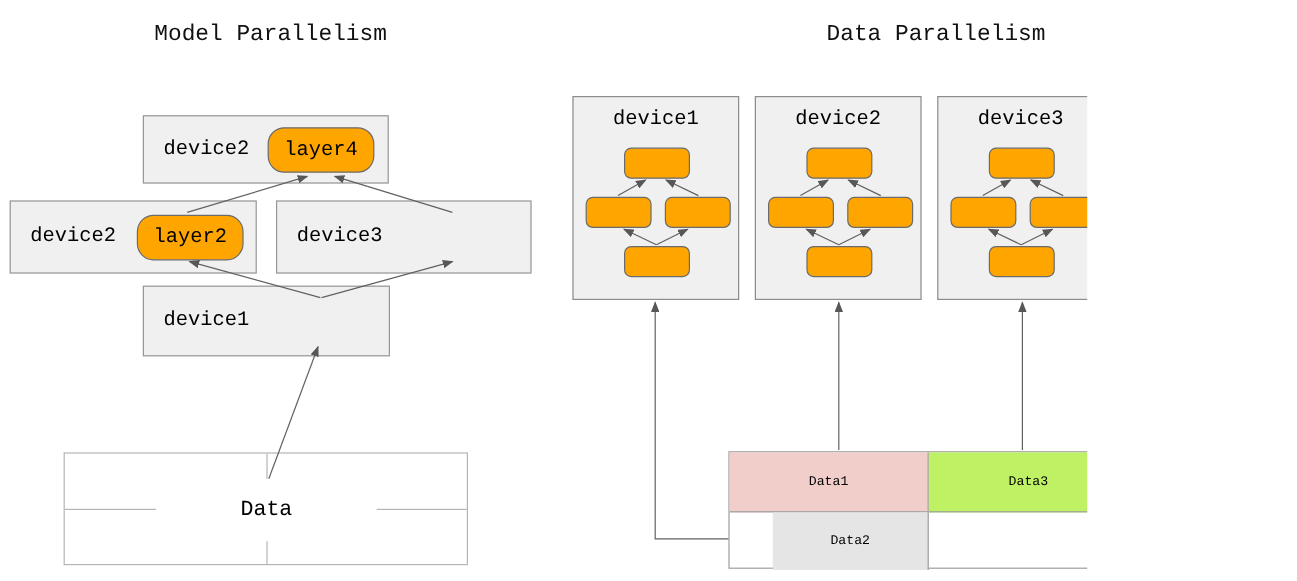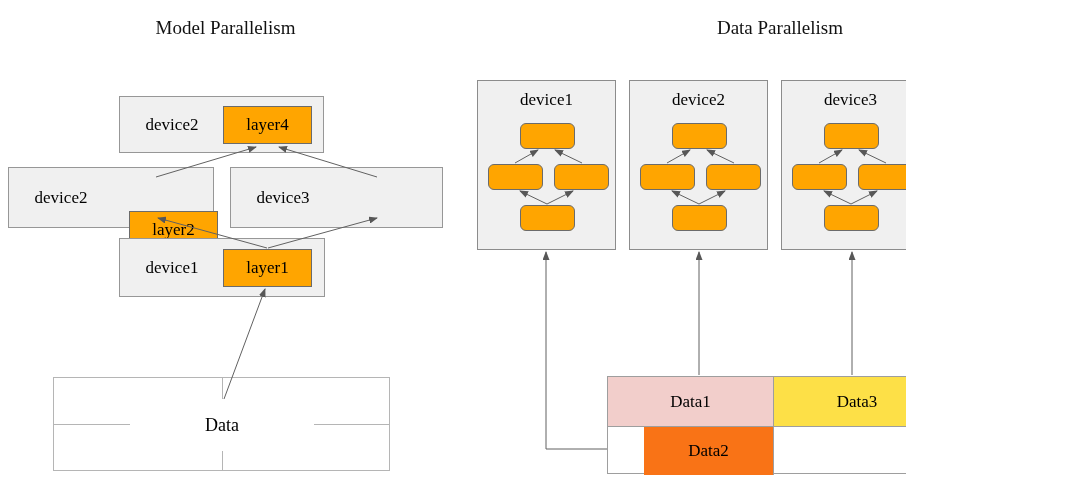--- a/index.html
+++ b/index.html
@@ -1,43 +1,43 @@
 <!DOCTYPE html>
 <html><head>
 <meta charset="utf-8">
 <style>
   html,body{margin:0;padding:0;background:#ffffff;}
   #canvas{
     position:relative;width:906px;height:484px;background:#ffffff;
-    font-family:Liberation Serif, serif;color:#000;overflow:hidden;
+    font-family:Liberation Mono, monospace;color:#000;overflow:hidden;
   }
   .title{
     position:absolute;text-align:center;font-size:19px;color:#111;
   }
   #title-left{left:8px;top:17px;width:435px;}
   #title-right{left:460px;top:17px;width:640px;}
 
   
   .strip{
     position:absolute;background:#f0f0f0;border:1px solid #979797;
     box-sizing:border-box;
   }
   .strip-label{
     position:absolute;left:0;top:0;height:100%;width:104px;
     display:flex;align-items:center;justify-content:center;font-size:17px;
   }
   .layer-box{
-    position:absolute;width:89px;height:38px;border-radius:0;
+    position:absolute;width:89px;height:38px;border-radius:14px;
     background:#ffa500;border:1px solid #6b6b6b;box-sizing:border-box;
     display:flex;align-items:center;justify-content:center;font-size:17px;
   }
   #strip-top   {left:119px;top:96px; width:205px;height:57px;}
   #strip-top    .layer-box{left:103px;top:9px;}
   #strip-mleft {left:8px;  top:167px;width:206px;height:61px;}
-  #strip-mleft  .layer-box{left:120px;top:11px;margin-top:32px;}
+  #strip-mleft  .layer-box{left:105px;top:11px;}
   #strip-mright{left:230px;top:167px;width:213px;height:61px;}
   #strip-mright .layer-box{left:101px;top:11px;}
   #strip-bottom{left:119px;top:238px;width:206px;height:59px;}
   #strip-bottom .layer-box{left:103px;top:10px;}
 
   
   #data-table{
     position:absolute;left:53px;top:377px;width:337px;height:94px;
     background:#ffffff;border:1px solid #b5b5b5;box-sizing:border-box;
   }
@@ -66,21 +66,21 @@
   .op-bottom{left:42px;top:124px;}
   #card-1{left:477px;} #card-2{left:629px;} #card-3{left:781px;} #card-4{left:933px;}
 
   
   #data-grid{
     position:absolute;left:607px;top:376px;width:334px;height:98px;
     display:grid;grid-template-columns:1fr 1fr;grid-template-rows:50px 48px;
     border:1px solid #9e9e9e;box-sizing:border-box;
   }
   #data-grid .cell{
-    display:flex;align-items:center;justify-content:center;font-size:17px;
+    display:flex;align-items:center;justify-content:center;font-size:11px;
     box-sizing:border-box;
   }
   #data-grid .cell:nth-child(1){border-right:1px solid #9e9e9e;border-bottom:1px solid #9e9e9e;}
   #data-grid .cell:nth-child(2){border-bottom:1px solid #9e9e9e;}
   #data-grid .cell:nth-child(3){border-right:1px solid #9e9e9e;}
 
   #arrows{position:absolute;left:0;top:0;width:1081px;height:484px;pointer-events:none;}
   #arrows line, #arrows polyline{stroke:#616161;stroke-width:1;fill:none;}
 </style>
 </head>
@@ -97,21 +97,20 @@
   </div>
   <div class="strip" id="strip-mleft">
     <div class="strip-label">device2</div>
     <div class="layer-box" style="background-color: rgb(255, 165, 0);">layer2</div>
   </div>
   <div class="strip" id="strip-mright">
     <div class="strip-label">device3</div>
   </div>
   <div class="strip" id="strip-bottom">
     <div class="strip-label">device1</div>
-    <div class="layer-box" style="background-color: rgb(255, 165, 0);">layer1</div>
   </div>
 
   <div id="data-table">
     <div class="vline"></div>
     <div class="hline"></div>
     <div class="mask">Data</div>
   </div>
 
   <div class="device-card" id="card-1">
     <div class="card-label">device1</div>
@@ -136,22 +135,22 @@
   </div>
   <div class="device-card" id="card-4">
     <div class="op-box op-top" style="background-color: rgb(255, 165, 0);"></div>
     <div class="op-box op-left" style="background-color: rgb(255, 165, 0);"></div>
     <div class="op-box op-right" style="background-color: rgb(255, 165, 0);"></div>
     <div class="op-box op-bottom" style="background-color: rgb(255, 165, 0);"></div>
   </div>
 
   <div id="data-grid">
     <div class="cell" style="background-color: rgb(242, 206, 203);">Data1</div>
-    <div class="cell" style="background-color: #fde047; text-align: center;">Data3</div>
-    <div class="cell" style="background-color: #f97316; margin-left: 36px;">Data2</div>
+    <div class="cell" style="background-color: #bef264; text-align: center;">Data3</div>
+    <div class="cell" style="background-color: #e5e5e5; margin-left: 36px;">Data2</div>
   </div>
 
   <svg id="arrows" viewBox="0 0 1081 484" xmlns="http://www.w3.org/2000/svg">
     <defs>
       <marker id="ah" markerWidth="9" markerHeight="7" refX="8" refY="3.5" orient="auto">
         <path d="M0,0 L9,3.5 L0,7 z" fill="#575757"></path>
       </marker>
     </defs>
 
     <line x1="267" y1="248" x2="158" y2="218" marker-end="url(#ah)"></line>

